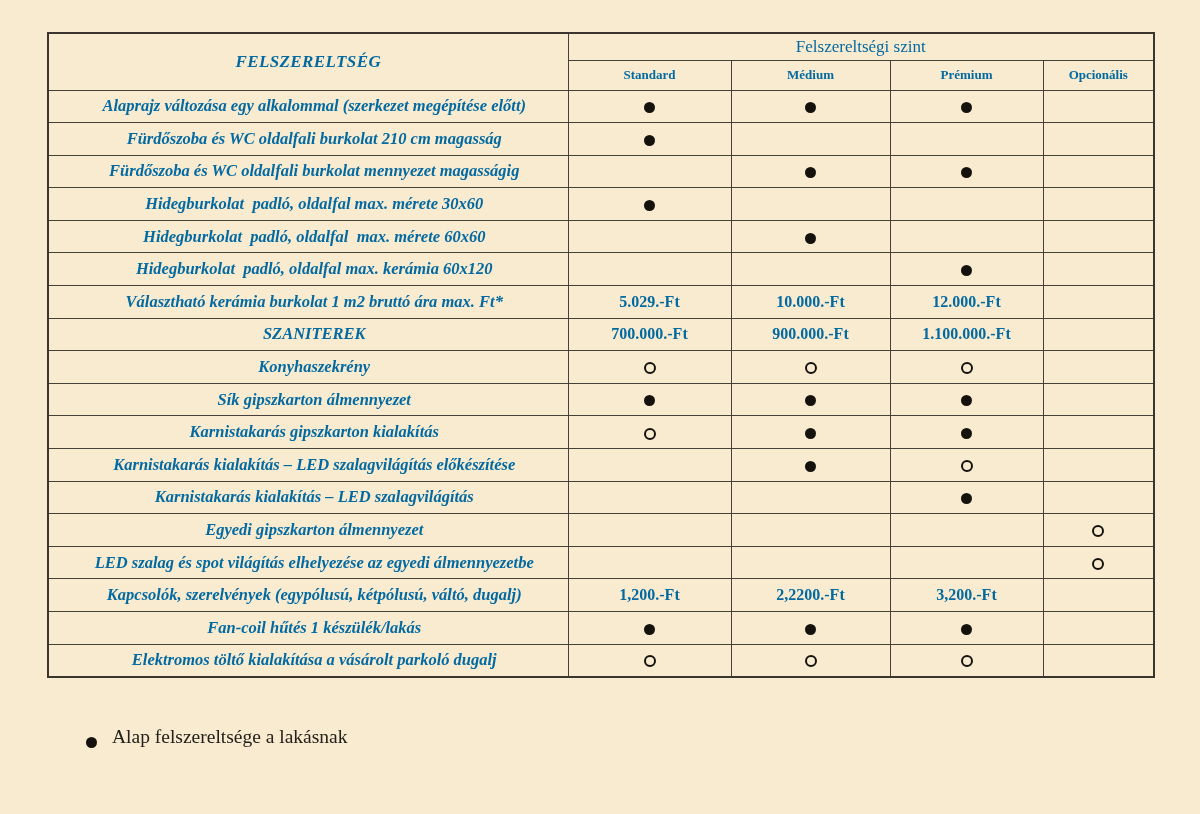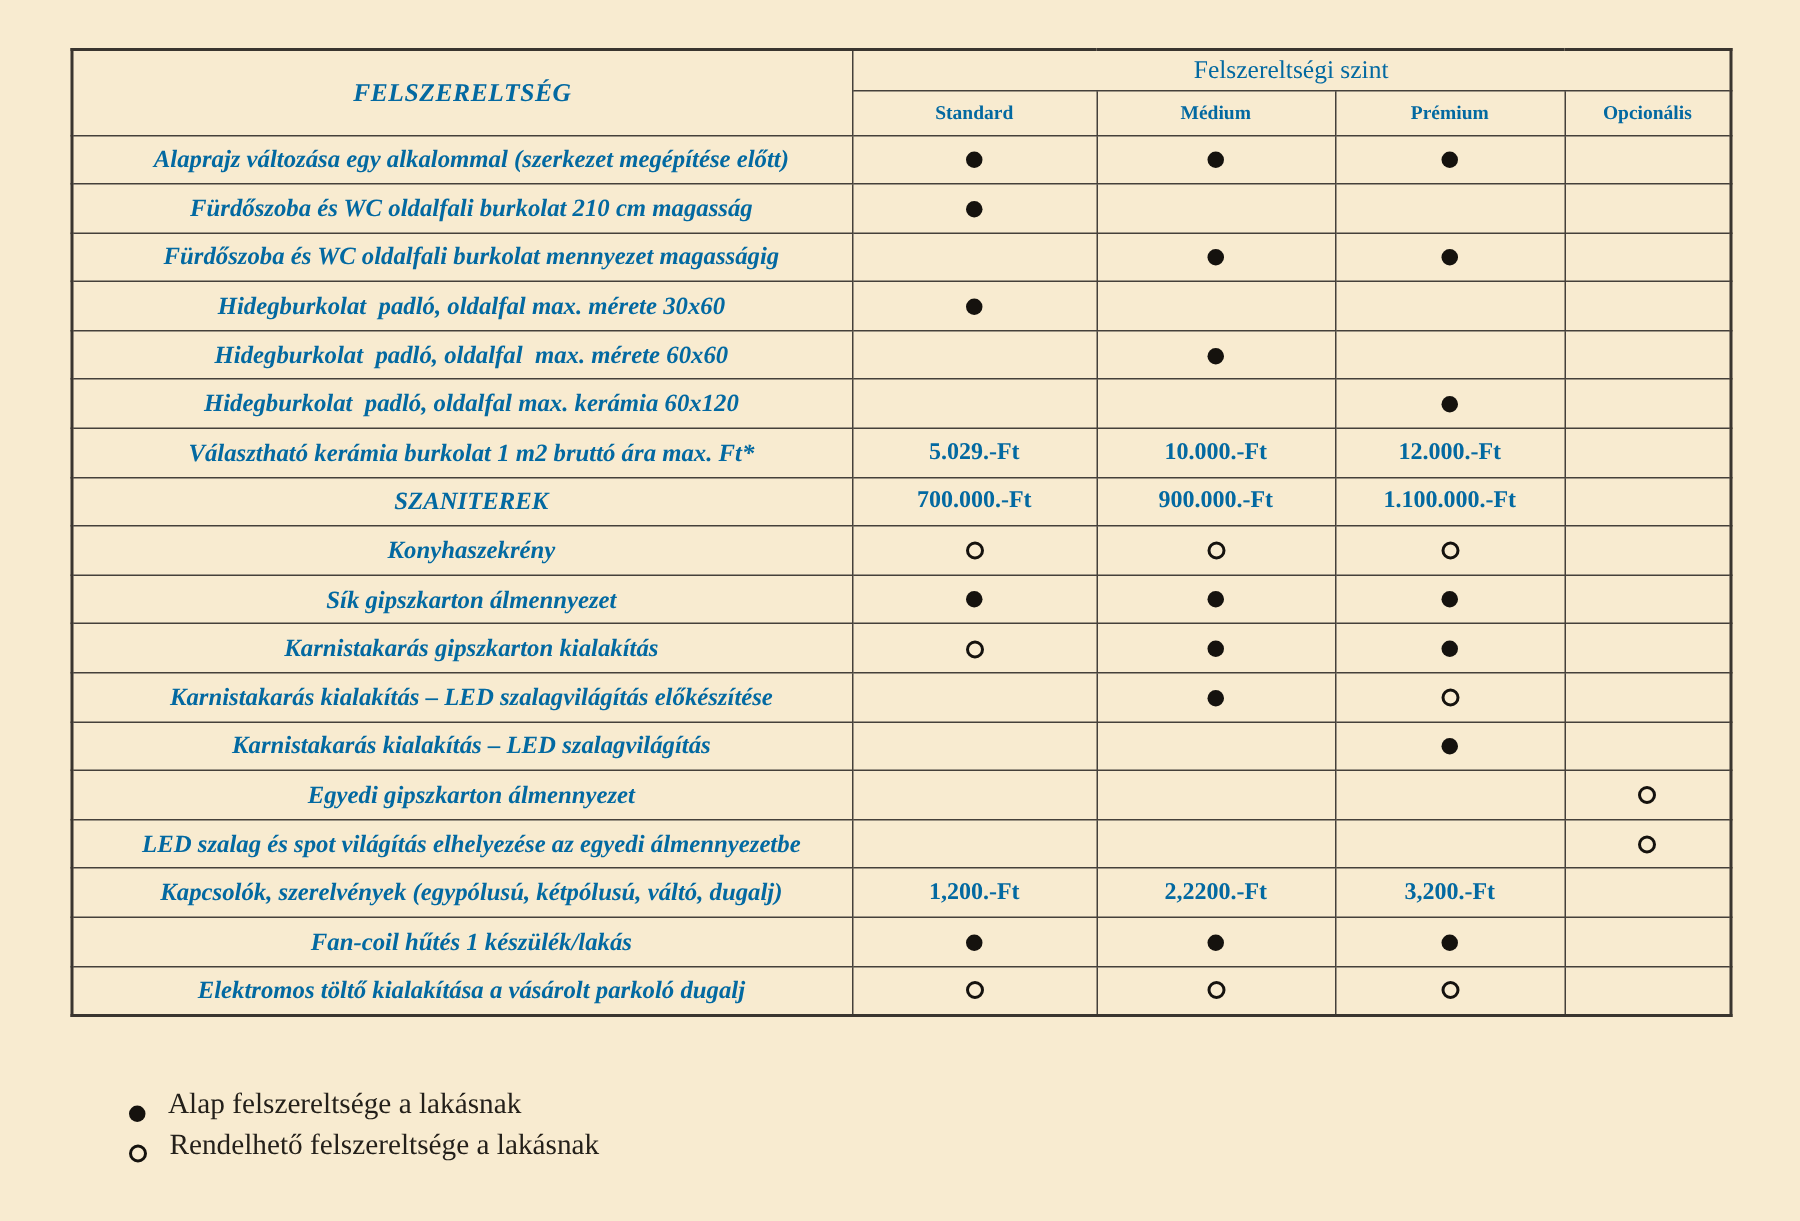--- a/index.html
+++ b/index.html
@@ -213,19 +213,15 @@
           <td class="value-cell"></td>
         </tr>
       </tbody>
   </table>
 
   <div class="legend">
       <div class="legend-row">
         <span class="dot filled"></span>
         <span>Alap felszereltsége a lakásnak</span>
       </div>
-      <div class="legend-row">
-        <span class="dot open"></span>
-        <span>Rendelhető felszereltsége a lakásnak</span>
-      </div>
     </div>
 
 </div>
 
 </body></html>

